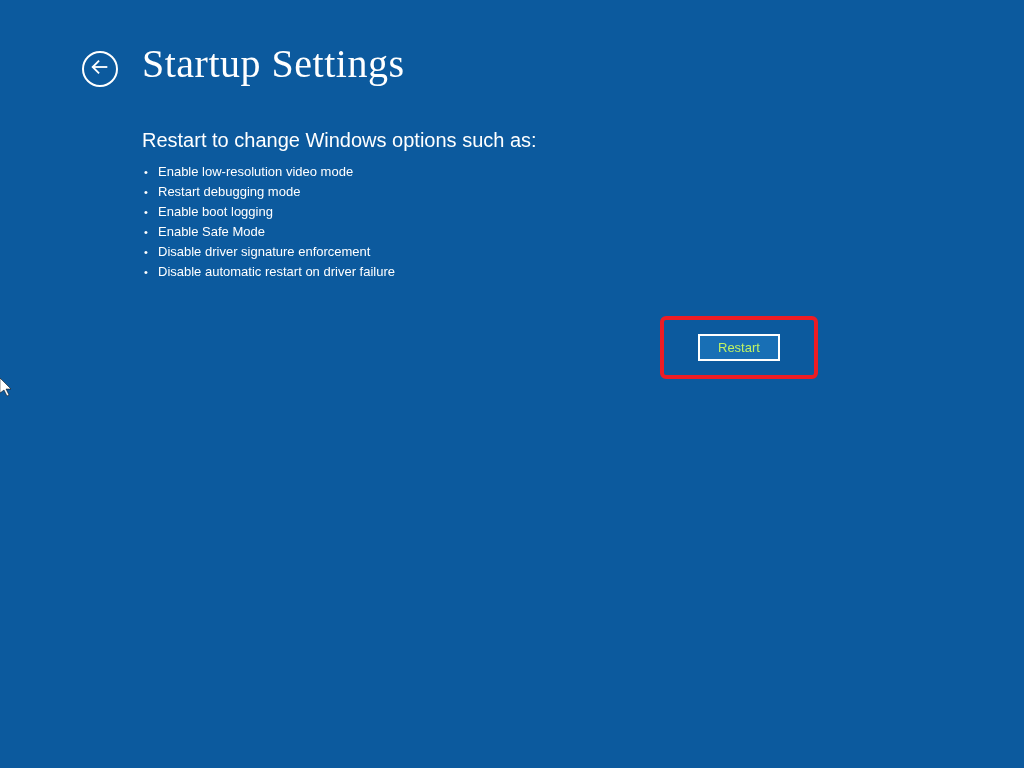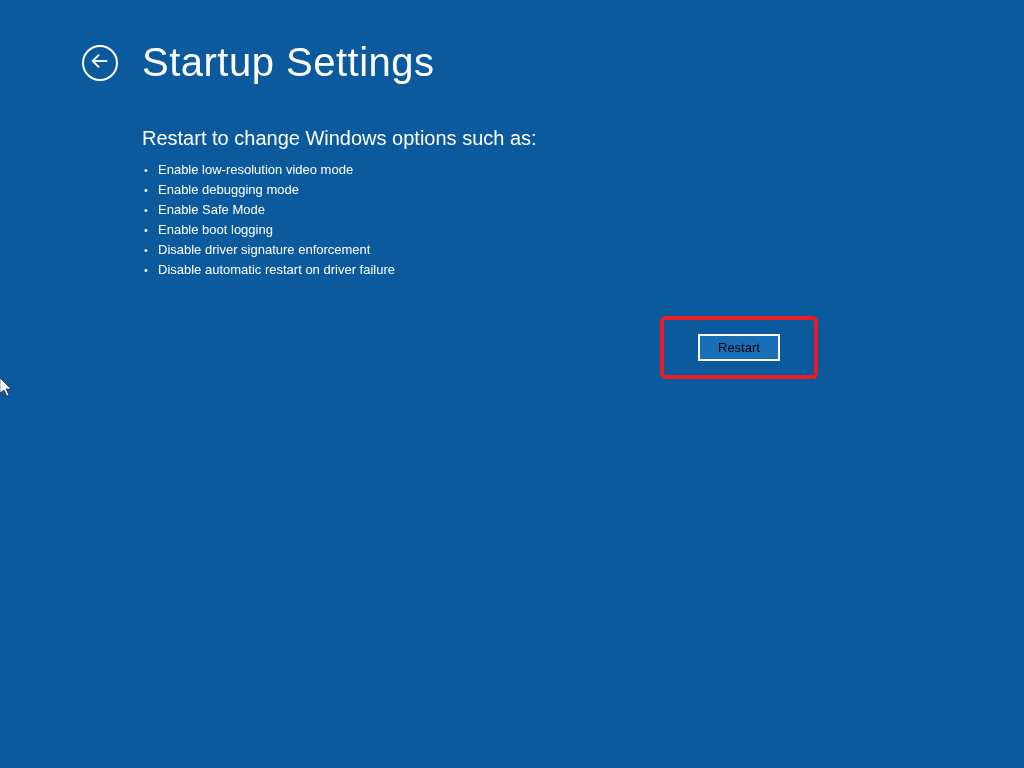--- a/index.html
+++ b/index.html
@@ -11,23 +11,24 @@
       width: 1024px;
       height: 768px;
       background-color: #0c5a9e;
       font-family: "Segoe UI", "Segoe UI Light", Arial, sans-serif;
       color: white;
       overflow: hidden;
       position: relative;
     }
     .header {
       display: flex;
-      align-items: center;
+      align-items: flex-end;
       padding-top: 40px;
       padding-left: 82px;
+      font-family: Liberation Serif, serif;
     }
     .back-button {
       width: 36px;
       height: 36px;
       border: 2px solid white;
       border-radius: 50%;
       display: flex;
       align-items: center;
       justify-content: center;
       cursor: pointer;
@@ -76,21 +77,21 @@
     }
     .highlight-box {
       border: 4px solid #ed1c24;
       border-radius: 6px;
       padding: 14px 34px;
       display: inline-block;
     }
     .restart-button {
       background-color: #186fb5;
       border: 2px solid white;
-      color: #000000;
+      color: #bef264;
       font-size: 13px;
       font-family: inherit;
       padding: 4px 18px;
       cursor: pointer;
     }
     .cursor {
       position: absolute;
       left: 0px;
       top: 378px;
       width: 16px;
@@ -110,23 +111,23 @@
       </svg>
     </span>
   </div>
   <h1 class="title">Startup Settings</h1>
 </div>
 
 <div class="content">
   <div class="subtitle">Restart to change Windows options such as:</div>
   <ul class="option-list">
     <li>Enable low-resolution video mode</li>
-    <li>Enable debugging mode</li>
+    <li>Restart debugging mode</li>
+    <li>Enable boot logging</li>
     <li>Enable Safe Mode</li>
-    <li>Enable boot logging</li>
     <li>Disable driver signature enforcement</li>
     <li>Disable automatic restart on driver failure</li>
   </ul>
 </div>
 
 <div class="button-area">
   <div class="highlight-box">
     <button class="restart-button">Restart</button>
   </div>
 </div>

